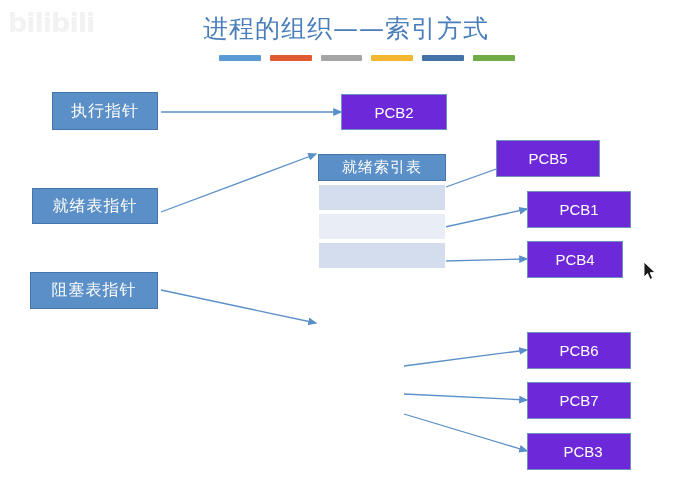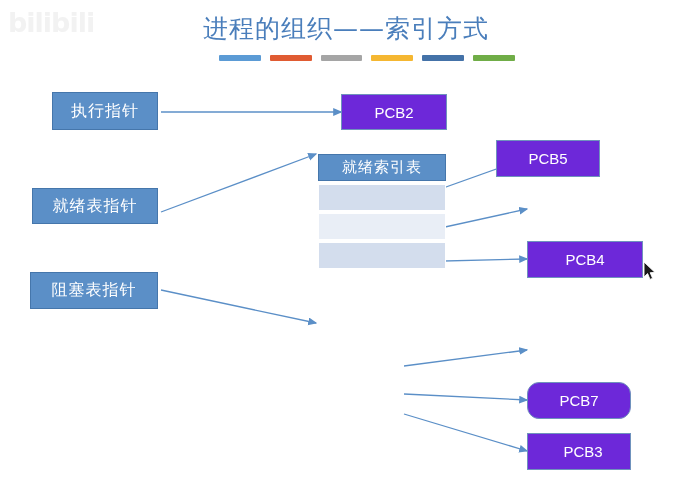--- a/index.html
+++ b/index.html
@@ -195,25 +195,31 @@
     <div class="idx-gap"></div>
     <div class="idx-row b"></div>
     <div class="idx-gap"></div>
     <div class="idx-row a"></div>
   </div>
 
 
   <div class="node pcb-box" style="left:496px; top:140px; width:104px; height:37px;">
     <span>PCB5</span>
   </div>
-  <div class="node pcb-box" style="left:527px; top:241px; width:116px; height:37px;">
+  <div class="node pcb-box" style="left:527px; top:191px; width:104px; height:37px;">
+    <span>PCB1</span>
+  </div>
+  <div class="node pcb-box" style="left:527px; top:241px; width:96px; height:37px;">
     <span>PCB4</span>
   </div>
 
-  <div class="node pcb-box" style="left:527px; top:382px; width:104px; height:37px;border-radius:12px;">
+  <div class="node pcb-box" style="left:527px; top:332px; width:104px; height:37px;">
+    <span>PCB6</span>
+  </div>
+  <div class="node pcb-box" style="left:527px; top:382px; width:104px; height:37px;">
     <span>PCB7</span>
   </div>
   <div class="node pcb-box" style="left:527px; top:433px; width:104px; height:37px;padding-left:8px;">
     <span>PCB3</span>
   </div>
 
   <svg id="cursor" viewBox="0 0 14 20" xmlns="http://www.w3.org/2000/svg" style="left: 643px; top: 261px;">
     <path d="M1,1 L1,16 L4.6,12.6 L7,18.4 L9.6,17.3 L7.2,11.7 L12,11.4 Z" fill="#1a1a1a" stroke="#ffffff" stroke-width="0.9"></path>
   </svg>
 

